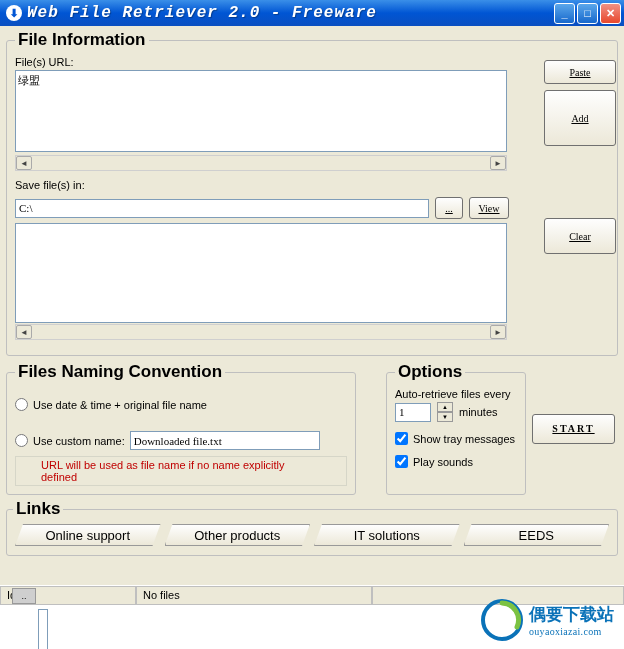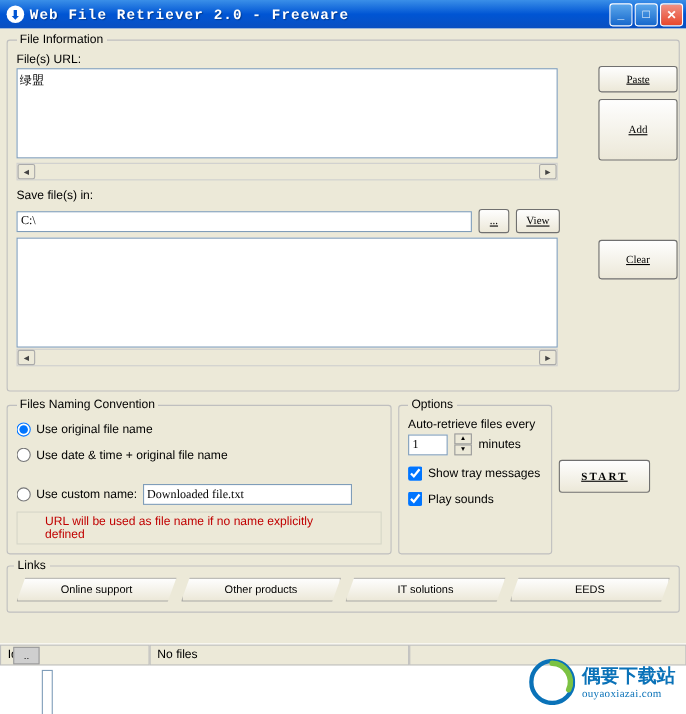--- a/index.html
+++ b/index.html
@@ -1,51 +1,51 @@
 <!DOCTYPE html>
 <html><head>
 <meta charset="utf-8">
 <style>
 * { box-sizing: border-box; margin: 0; padding: 0; }
 body { font-family: Tahoma, Arial, sans-serif; font-size: 11px; background: #fff; width: 624px; height: 649px; overflow: hidden; position: relative; }
 .titlebar { height: 26px; background: linear-gradient(to bottom, #3a8fe8, #0055d4, #0a4fc0); display: flex; align-items: center; padding: 0 3px 0 6px; color: #fff; }
 .titlebar-icon { width: 16px; height: 16px; background: #fff; border-radius: 50%; margin-right: 5px; display: inline-flex; align-items: center; justify-content: center; font-size: 11px; color: #0055d4; font-weight: bold; }
-.titlebar-text { font-family: "Courier New", monospace; font-size: 13px; font-weight: bold; letter-spacing: 1px; flex: 1; text-shadow: 1px 1px 1px rgba(0,0,0,0.3); }
+.titlebar-text { font-family: "Courier New", monospace; font-size: 16px; font-weight: bold; letter-spacing: 1px; flex: 1; text-shadow: 1px 1px 1px rgba(0,0,0,0.3); font-style: italic; }
 .window-controls { display: flex; gap: 2px; }
 .win-btn { width: 21px; height: 21px; border: 1px solid #fff; border-radius: 3px; display: flex; align-items: center; justify-content: center; font-size: 11px; font-weight: bold; cursor: pointer; }
 .win-min, .win-max { background: linear-gradient(to bottom, #5ba7eb, #1768cc); color: #fff; }
 .win-close { background: linear-gradient(to bottom, #f09184, #e8482c); color: #fff; }
 .client { background: #ece9d8; padding: 4px 6px 0 6px; height: 559px; }
 fieldset { border: 1px solid #bfbfbf; border-radius: 3px; padding: 6px 8px 8px 8px; position: relative; }
-legend { font-size: 11px; color: #000; padding: 0 3px; }
+legend { font-size: 17px; color: #000; padding: 0 3px; font-weight: bold; }
 .label { display: block; margin-bottom: 2px; color: #000; }
 .url-area { width: 492px; height: 82px; border: 1px solid #7f9db9; background: #fff; resize: none; font-family: Tahoma; font-size: 11px; padding: 2px; }
 .scroll-track { width: 492px; height: 16px; background: #ece9d8; border: 1px solid #cfcfcf; display: flex; align-items: center; margin-top: 1px; }
 .scroll-arrow { width: 16px; height: 14px; background: #ece9d8; border: 1px solid #aaa; border-radius: 2px; display: flex; align-items: center; justify-content: center; font-size: 8px; color: #444; }
 .scroll-right { margin-left: auto; }
 .row { display: flex; gap: 6px; align-items: center; margin-top: 6px; }
 .input-text { border: 1px solid #7f9db9; background: #fff; height: 19px; padding: 1px 3px; font-family: Tahoma; font-size: 11px; }
 .btn { background: linear-gradient(to bottom, #fefefe, #ece8d8); border: 1px solid #707070; border-radius: 3px; font-family: Tahoma; font-size: 10px; cursor: pointer; display: flex; align-items: center; justify-content: center; text-decoration: underline; }
 .btn-small { height: 22px; }
 .right-col { position: absolute; right: 8px; top: 60px; display: flex; flex-direction: column; gap: 6px; }
 .btn-paste { width: 72px; height: 24px; }
 .btn-add { width: 72px; height: 56px; }
 .btn-clear { width: 72px; height: 36px; }
 .btn-start { width: 83px; height: 30px; font-weight: bold; letter-spacing: 2px; }
 .file-list { width: 492px; height: 100px; border: 1px solid #7f9db9; background: #fff; margin-top: 4px; }
 .mid-row { display: flex; gap: 6px; margin: 6px 0 4px 0; }
 .naming-box { width: 350px; }
-.options-box { width: 140px; }
+.options-box { width: 140px; margin-left: 24px; }
 .radio-row { display: flex; align-items: center; gap: 5px; margin: 4px 0; }
 input[type=radio], input[type=checkbox] { margin: 0; }
 .note { color: #c00000; text-align: left; padding: 2px 25px; margin-top: 6px; border: 1px solid #d6d6c8; }
 .spinner { display: inline-flex; flex-direction: column; margin-left: 0; }
 .spin-btn { width: 16px; height: 10px; border: 1px solid #999; background: #ece9d8; font-size: 6px; display: flex; align-items: center; justify-content: center; }
 .links-row { display: flex; gap: 4px; padding: 3px 2px; }
-.link-btn { flex: 1; height: 22px; position: relative; background: linear-gradient(to bottom, #fefefe, #ece8d8); border: 1px solid #999; display: flex; align-items: center; justify-content: center; font-size: 10px; clip-path: polygon(8px 0, 100% 0, calc(100% - 8px) 100%, 0 100%); cursor: pointer; }
+.link-btn { flex: 1; height: 22px; position: relative; background: linear-gradient(to bottom, #fefefe, #ece8d8); border: 1px solid #999; display: flex; align-items: center; justify-content: center; font-size: 13px; clip-path: polygon(8px 0, 100% 0, calc(100% - 8px) 100%, 0 100%); cursor: pointer; }
 .statusbar { height: 20px; background: #ece9d8; border-top: 1px solid #fff; display: flex; }
 .status-cell { border: 1px solid #bfbfbf; padding: 2px 6px; font-size: 11px; }
 .status-1 { width: 136px; }
 .status-2 { width: 236px; }
 .status-3 { flex: 1; }
 .watermark { position: absolute; bottom: 8px; right: 10px; display: flex; align-items: center; gap: 6px; }
 .wm-circle { width: 42px; height: 42px; }
 .wm-text { font-family: Liberation Serif, serif; }
 .wm-cn { font-size: 17px; font-weight: bold; color: #0a72b8; }
 .wm-en { font-size: 10px; color: #0a72b8; letter-spacing: 0.3px; }
@@ -95,24 +95,20 @@
   <div class="right-col">
     <button class="btn btn-paste">Paste</button>
     <button class="btn btn-add">Add</button>
     <div style="height:60px;"></div>
     <button class="btn btn-clear">Clear</button>
   </div>
 
   <div class="mid-row">
     <fieldset class="naming-box">
       <legend>Files Naming Convention</legend>
-      <div class="radio-row">
-        <input type="radio" name="nm" checked="" style="">
-        <span>Use original file name</span>
-      </div>
       <div class="radio-row" style="margin-top:10px;">
         <input type="radio" name="nm" style="">
         <span>Use date &amp; time + original file name</span>
       </div>
       <div class="radio-row" style="margin-top:20px;">
         <input type="radio" name="nm" style="">
         <span>Use custom name:</span>
         <input class="input-text" style="width: 190px;" value="Downloaded file.txt">
       </div>
       <div class="note">URL will be used as file name if no name explicitly defined</div>

